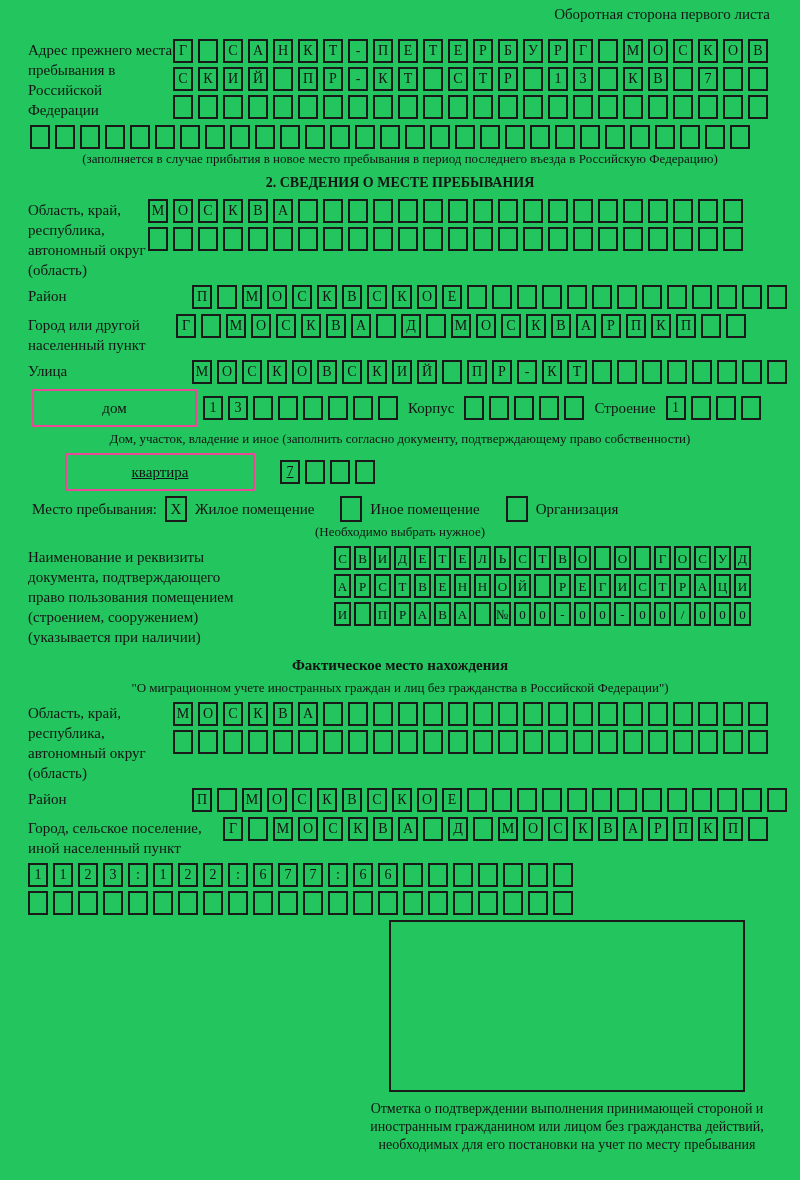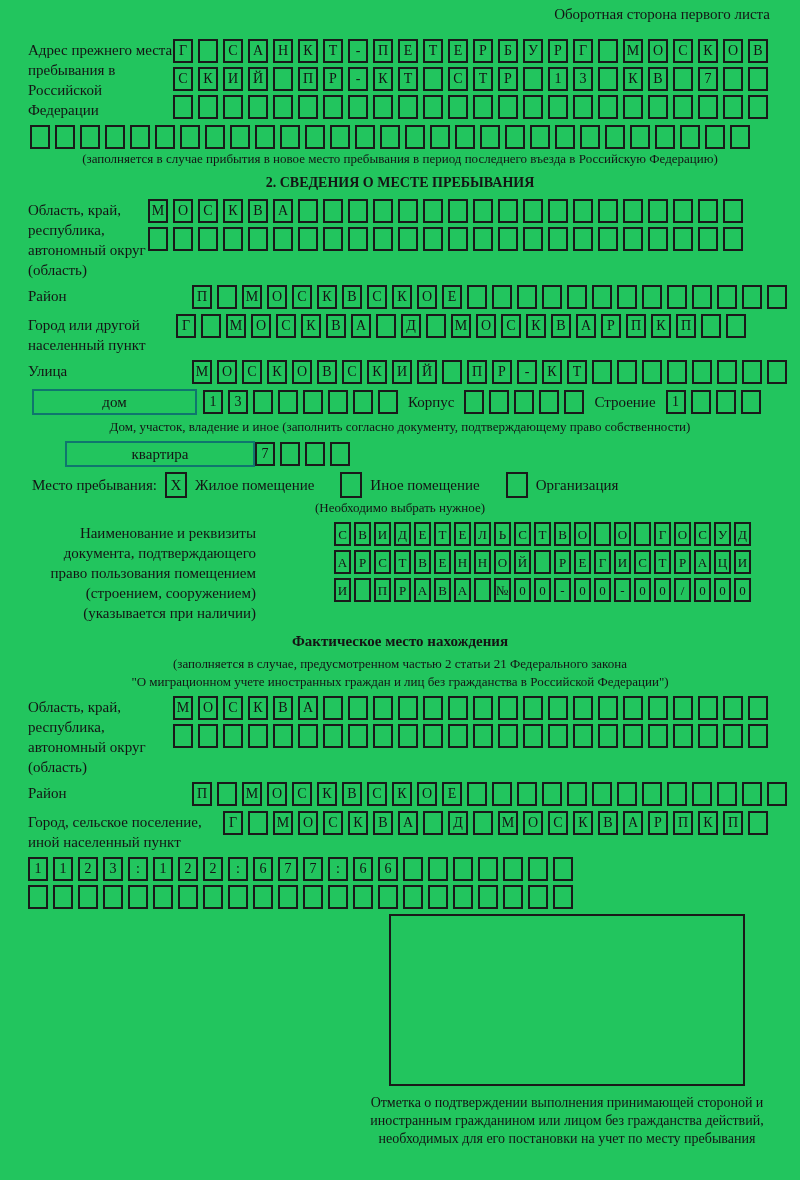--- a/index.html
+++ b/index.html
@@ -11,35 +11,35 @@
     font-size:15px;
   }
   .corner{text-align:right;font-size:15px;margin:6px 2px 16px 0;}
   .field{display:flex;align-items:flex-start;margin-bottom:5px;}
   .field.center-label{align-items:flex-start;gap:44px;}
   .flabel{flex:none;line-height:20px;padding-top:1px;}
   .w120{width:120px;}
   .w145{width:145px;}
   .w148{width:148px;}
   .w195{width:195px;}
-  .doc-label{width:228px;margin-right:78px;text-align:right;}
+  .doc-label{width:228px;margin-right:78px;}
   .kad-label{width:172px;margin-right:20px;}
   .cellcol{display:flex;flex-direction:column;gap:4px;}
   .cells{display:flex;gap:5px;}
   .cells-sm{gap:3px;}
   .cell{flex:none;box-sizing:border-box;width:20px;height:24px;border:2px solid #1a1a1a;
         display:flex;align-items:center;justify-content:center;font-size:14px;line-height:1;}
   .cells-sm .cell{width:17px;font-size:13px;}
   .extra-row{margin:0 0 2px 2px;}
   .caption{text-align:center;font-size:13px;margin:2px 0 6px 0;}
   .h2{text-align:center;font-weight:bold;font-size:14px;margin:8px 0 8px 0;}
   .h3{text-align:center;font-weight:bold;font-size:15px;margin:10px 0 6px 0;font-family:Liberation Serif, serif;}
   .house-row{display:flex;align-items:center;gap:6px;margin:2px 0 4px 4px;}
-  .apt-row{display:flex;align-items:center;gap:0;margin:2px 0 4px 37px;}
-  .wide-box{box-sizing:border-box;height:26px;border:2px solid #0f766e;
+  .apt-row{display:flex;align-items:center;gap:25px;margin:2px 0 4px 37px;text-decoration:underline;}
+  .wide-box{box-sizing:border-box;height:38px;border:2px solid #ec4899;
             display:flex;align-items:center;justify-content:center;font-size:15px;flex:none;}
   .dom-box{width:165px;}
   .apt-box{width:190px;}
   .inline-label{padding:0 4px;flex:none;}
   .stay-row{display:flex;align-items:center;margin:5px 0 2px 4px;}
   .stay-row .gap-s{width:8px;flex:none;}
   .stay-row .gap-m{width:26px;flex:none;}
   .checkbox{box-sizing:border-box;width:22px;height:26px;border:2px solid #1a1a1a;flex:none;
             display:flex;align-items:center;justify-content:center;font-size:15px;}
   .confirm-wrap{margin:2px 0 0 332px;width:414px;text-align:center;}
@@ -444,21 +444,20 @@
           <span class="cell">0</span>
           <span class="cell">/</span>
           <span class="cell">0</span>
           <span class="cell">0</span>
           <span class="cell">0</span>
         </div>
     </div>
   </div>
 
   <div class="h3">Фактическое место нахождения</div>
-  <div class="caption" style="margin-bottom:1px;">(заполняется в случае, предусмотренном частью 2 статьи 21 Федерального закона</div>
   <div class="caption">"О миграционном учете иностранных граждан и лиц без гражданства в Российской Федерации")</div>
 
   <div class="field">
     <div class="flabel w145">Область, край, республика, автономный округ (область)</div>
     <div class="cellcol">
       <div class="cells">
           <span class="cell">М</span>
           <span class="cell">О</span>
           <span class="cell">С</span>
           <span class="cell">К</span>

